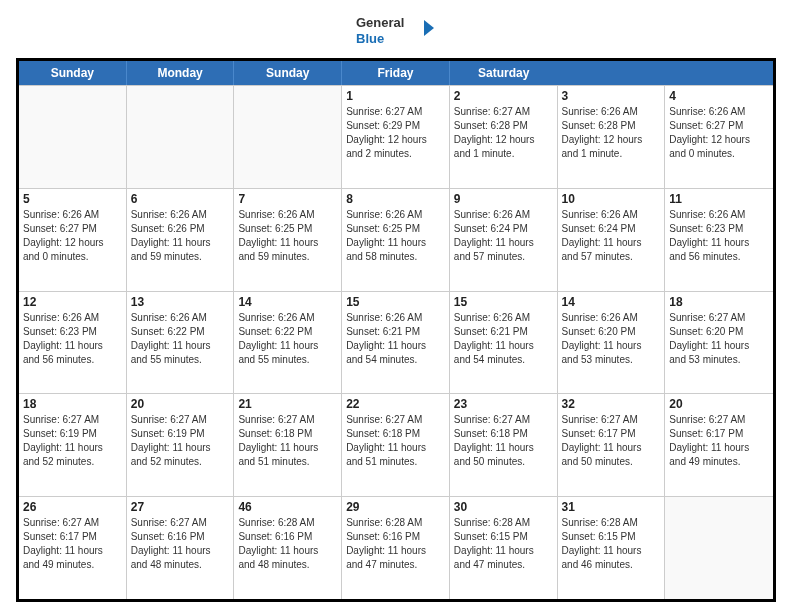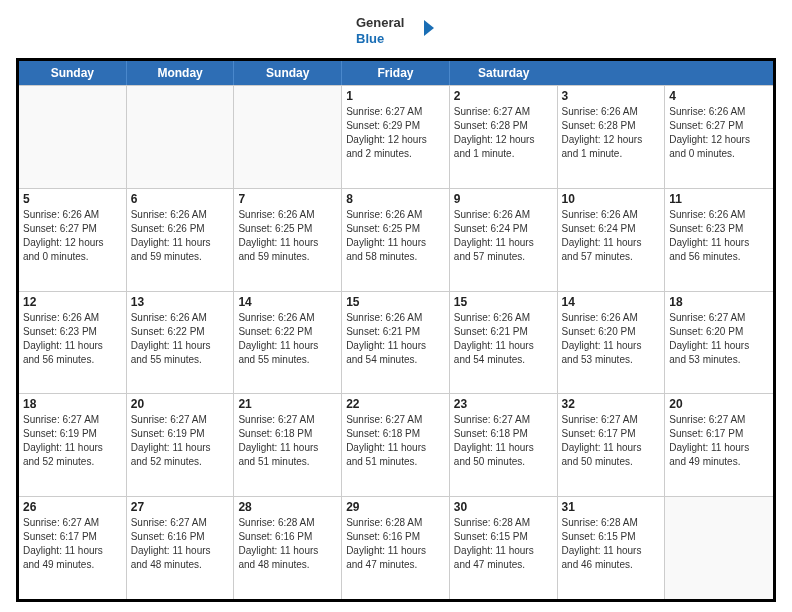--- a/index.html
+++ b/index.html
@@ -243,21 +243,21 @@
         <div class="calendar-row">
           <div class="calendar-cell">
             <span class="day-number">26</span>
             <div class="cell-info">Sunrise: 6:27 AM<br>Sunset: 6:17 PM<br>Daylight: 11 hours<br>and 49 minutes.</div>
           </div>
           <div class="calendar-cell">
             <span class="day-number">27</span>
             <div class="cell-info">Sunrise: 6:27 AM<br>Sunset: 6:16 PM<br>Daylight: 11 hours<br>and 48 minutes.</div>
           </div>
           <div class="calendar-cell">
-            <span class="day-number">28</span>
+            <span class="day-number">46</span>
             <div class="cell-info">Sunrise: 6:28 AM<br>Sunset: 6:16 PM<br>Daylight: 11 hours<br>and 48 minutes.</div>
           </div>
           <div class="calendar-cell">
             <span class="day-number">29</span>
             <div class="cell-info">Sunrise: 6:28 AM<br>Sunset: 6:16 PM<br>Daylight: 11 hours<br>and 47 minutes.</div>
           </div>
           <div class="calendar-cell">
             <span class="day-number">30</span>
             <div class="cell-info">Sunrise: 6:28 AM<br>Sunset: 6:15 PM<br>Daylight: 11 hours<br>and 47 minutes.</div>
           </div>

